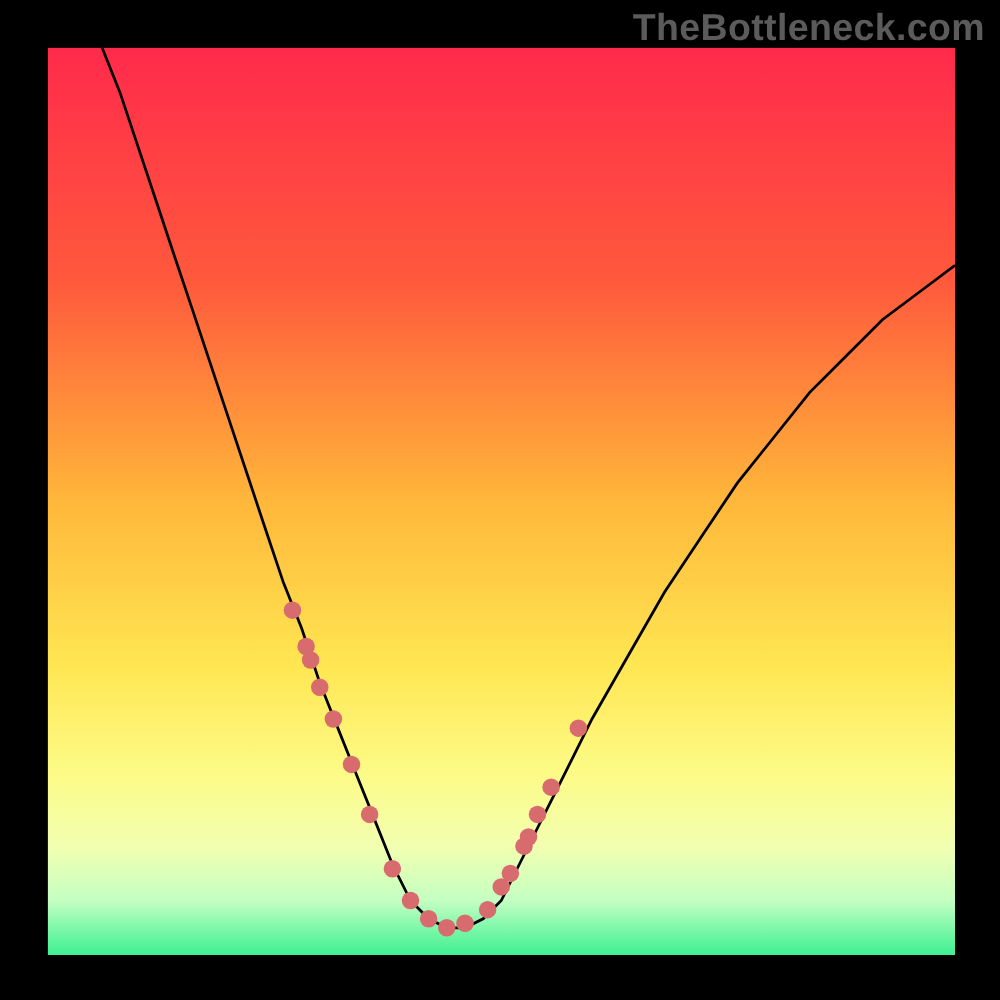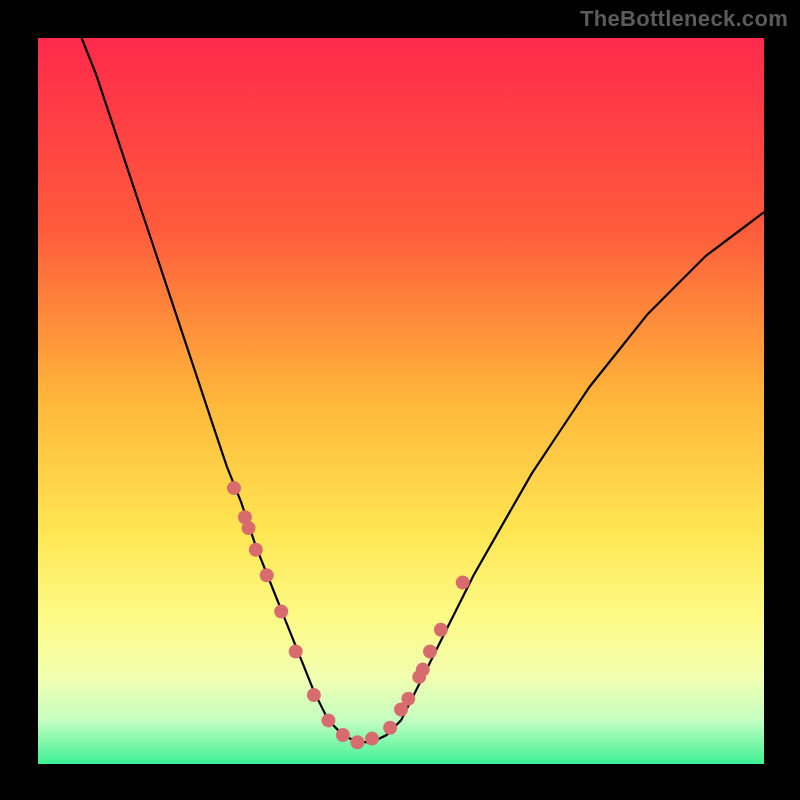--- a/index.html
+++ b/index.html
@@ -15,21 +15,21 @@
     position: relative;
     width: 800px;
     height: 800px;
     background: #000;
   }
   .watermark {
     position: absolute;
     top: 6px;
     right: 12px;
     color: #5b5b5b;
-    font-size: 22px;
+    font-size: 30px;
     font-weight: 600;
     letter-spacing: 0.3px;
     z-index: 50;
   }
   .plot-wrap {
     position: absolute;
     left: 38px;
     top: 38px;
     width: 726px;
     height: 726px;

